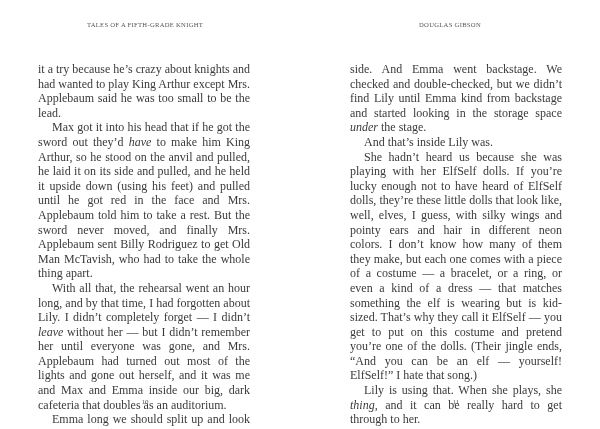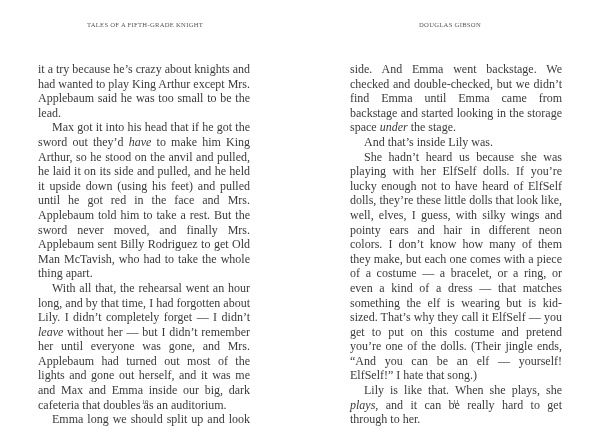--- a/index.html
+++ b/index.html
@@ -32,19 +32,19 @@
     <p><span>Max got it into his head that if he got the sword out they’d </span><em>have</em><span> to make him King Arthur, so he stood on the anvil and pulled, he laid it on its side and pulled, and he held it upside down (using his feet) and pulled until he got red in the face and Mrs. Applebaum told him to take a rest. But the sword never moved, and finally Mrs. Applebaum sent Billy Rodriguez to get Old Man McTavish, who had to take the whole thing apart.</span></p>
     <p><span>With all that, the rehearsal went an hour long, and by that time, I had forgotten about Lily. I didn’t completely forget — I didn’t </span><em>leave</em><span> without her — but I didn’t remember her until everyone was gone, and Mrs. Applebaum had turned out most of the lights and gone out herself, and it was me and Max and Emma inside our big, dark cafeteria that doubles as an auditorium.</span></p>
     <p><span>Emma long we should split up and look for her, so Max looked under all the tables on one side of the cafeteria. I looked under the tables on the other</span></p>
   </div>
   <div class="folio">10</div>
 </div>
 
 <div class="page right">
   <div class="running-head">DOUGLAS GIBSON</div>
   <div class="body-text">
-    <p class="noindent"><span>side. And Emma went backstage. We checked and double-checked, but we didn’t find Emma until Emma came from backstage and started looking in the storage space </span><em>under</em><span> the stage.</span></p>
+    <p class="noindent"><span>side. And Emma went backstage. We checked and double-checked, but we didn’t find Lily until Emma kind from backstage and started looking in the storage space </span><em>under</em><span> the stage.</span></p>
     <p><span>And that’s inside Lily was.</span></p>
     <p><span>She hadn’t heard us because she was playing with her ElfSelf dolls. If you’re lucky enough not to have heard of ElfSelf dolls, they’re these little dolls that look like, well, elves, I guess, with silky wings and pointy ears and hair in different neon colors. I don’t know how many of them they make, but each one comes with a piece of a costume — a bracelet, or a ring, or even a kind of a dress — that matches something the elf is wearing but is kid-sized. That’s why they call it ElfSelf — you get to put on this costume and pretend you’re one of the dolls. (Their jingle ends, “And you can be an elf — yourself! ElfSelf!” I hate that song.)</span></p>
-    <p><span>Lily is like that. When she plays, she </span><em>plays</em><span>, and it can be really hard to get through to her.</span></p>
+    <p><span>Lily is using that. When she plays, she </span><em>thing</em><span>, and it can be really hard to get through to her.</span></p>
   </div>
   <div class="folio">11</div>
 </div>
 
 </body></html>

